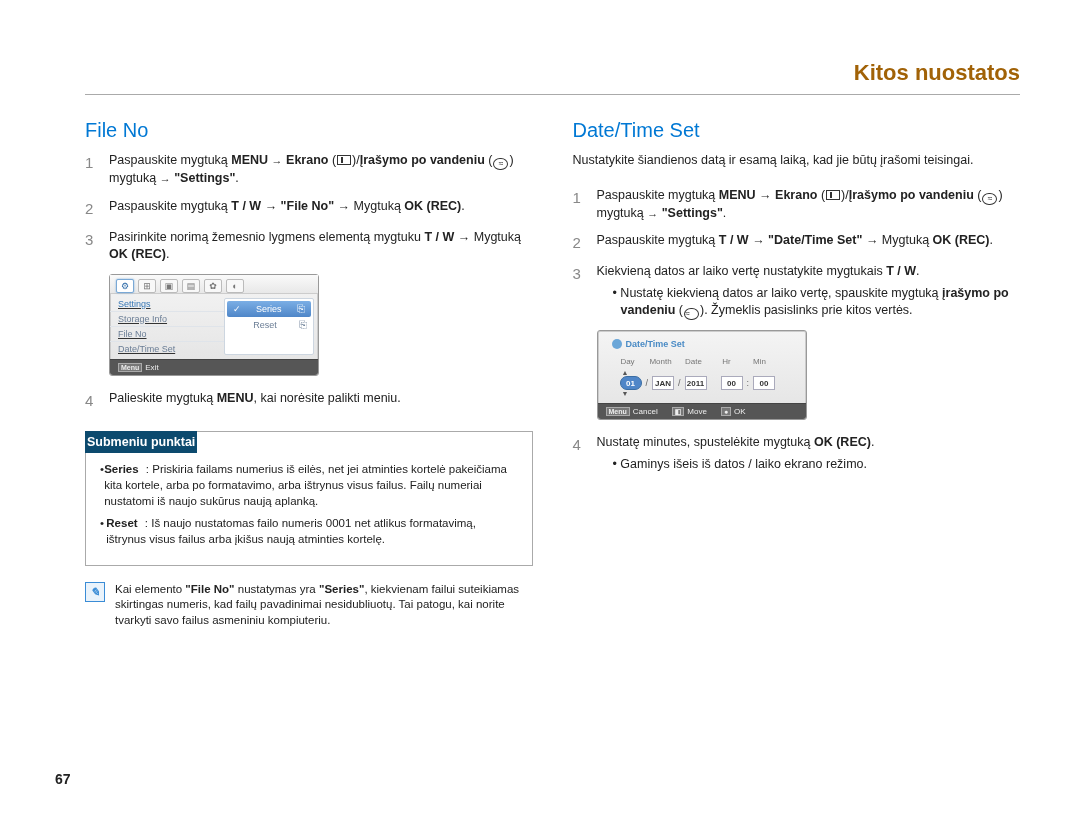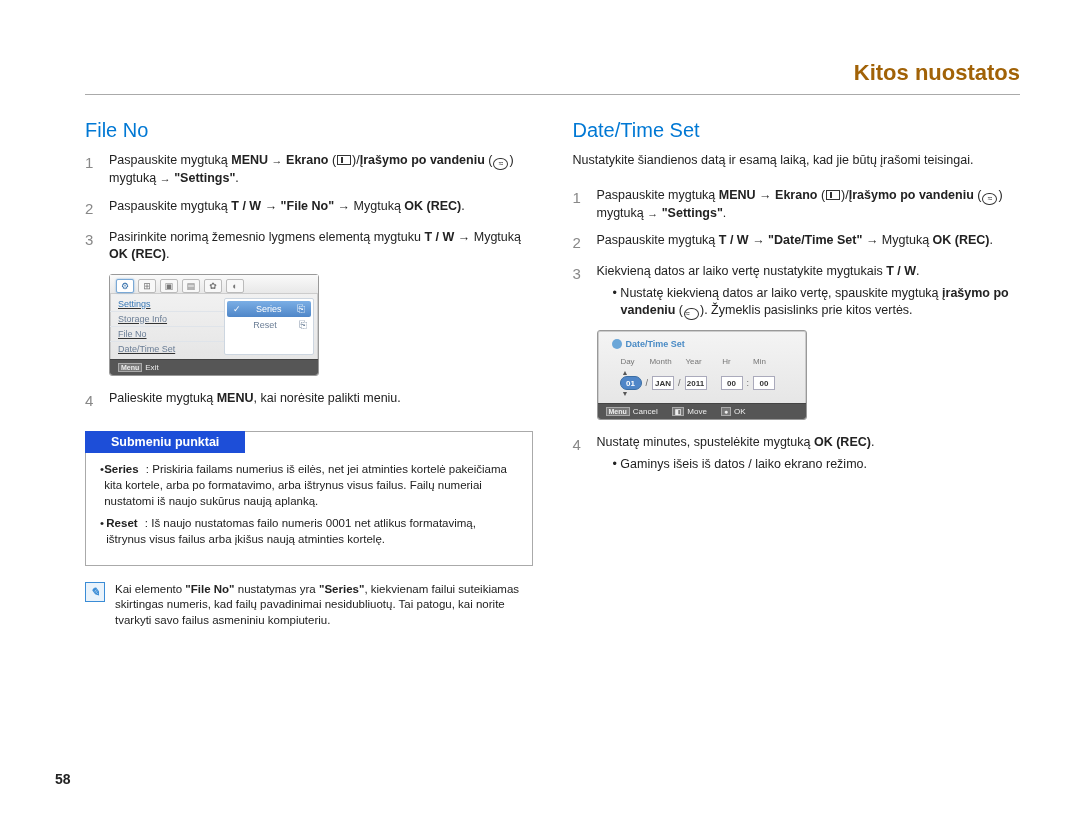--- a/index.html
+++ b/index.html
@@ -49,24 +49,24 @@
     display: inline-block; position: relative; vertical-align: -2px;
     font-size: 8px; text-align:center; line-height:10px;
   }
   .sub-bullet { margin-left: 16px; text-indent: -8px; padding-left: 8px; margin-top:4px; }
   .sub-bullet:before { content:"•  "; }
   .submenu-box {
     border: 1px solid #aaa;
     margin-top: 20px;
   }
   .submenu-header {
-    background: #1d4ed8;
+    background: #0c4a6e;
     color: #fff;
     font-weight: bold;
-    padding: 4px 26px;
+    padding: 4px 2px;
     display: inline-block;
     margin: -1px 0 8px -1px;
   }
   .submenu-body { padding: 0 14px 12px 14px; font-size: 11.5px; line-height: 1.4; }
   .submenu-item { display: flex; margin-bottom: 6px; }
   .submenu-item .dot { width: 10px; }
   .submenu-item .label { font-weight: bold; white-space: nowrap; }
   .submenu-item .desc { margin-left: 4px; }
   .note-row { display: flex; gap: 10px; margin-top: 16px; font-size: 11.5px; line-height:1.35; }
   .note-icon {
@@ -266,21 +266,21 @@
         </div>
       </div>
     </div>
 
     <div class="ui-shot">
       <div class="dt-body">
         <div class="dt-title">Date/Time Set</div>
         <div class="dt-labels">
           <span>Day</span>
           <span>Month</span>
-          <span>Year</span>
+          <span>Date</span>
           <span>Hr</span>
           <span>Min</span>
         </div>
         <div class="dt-arrow-wrap">
           <div class="dt-arrow-up">▲</div>
           <div class="dt-fields">
             <div class="dt-field sel">01</div>
             <span class="dt-sep">/</span>
             <div class="dt-field">JAN</div>
             <span class="dt-sep">/</span>
@@ -304,13 +304,13 @@
       <div class="step-num">4</div>
       <div class="step-body">
         <span>Nustatę minutes, spustelėkite mygtuką </span><b>OK (REC)</b><span>.</span>
         <div class="sub-bullet">Gaminys išeis iš datos / laiko ekrano režimo.</div>
       </div>
     </div>
 
   </div>
 </div>
 
-<div class="page-num">58</div>
+<div class="page-num">67</div>
 
 </body></html>

